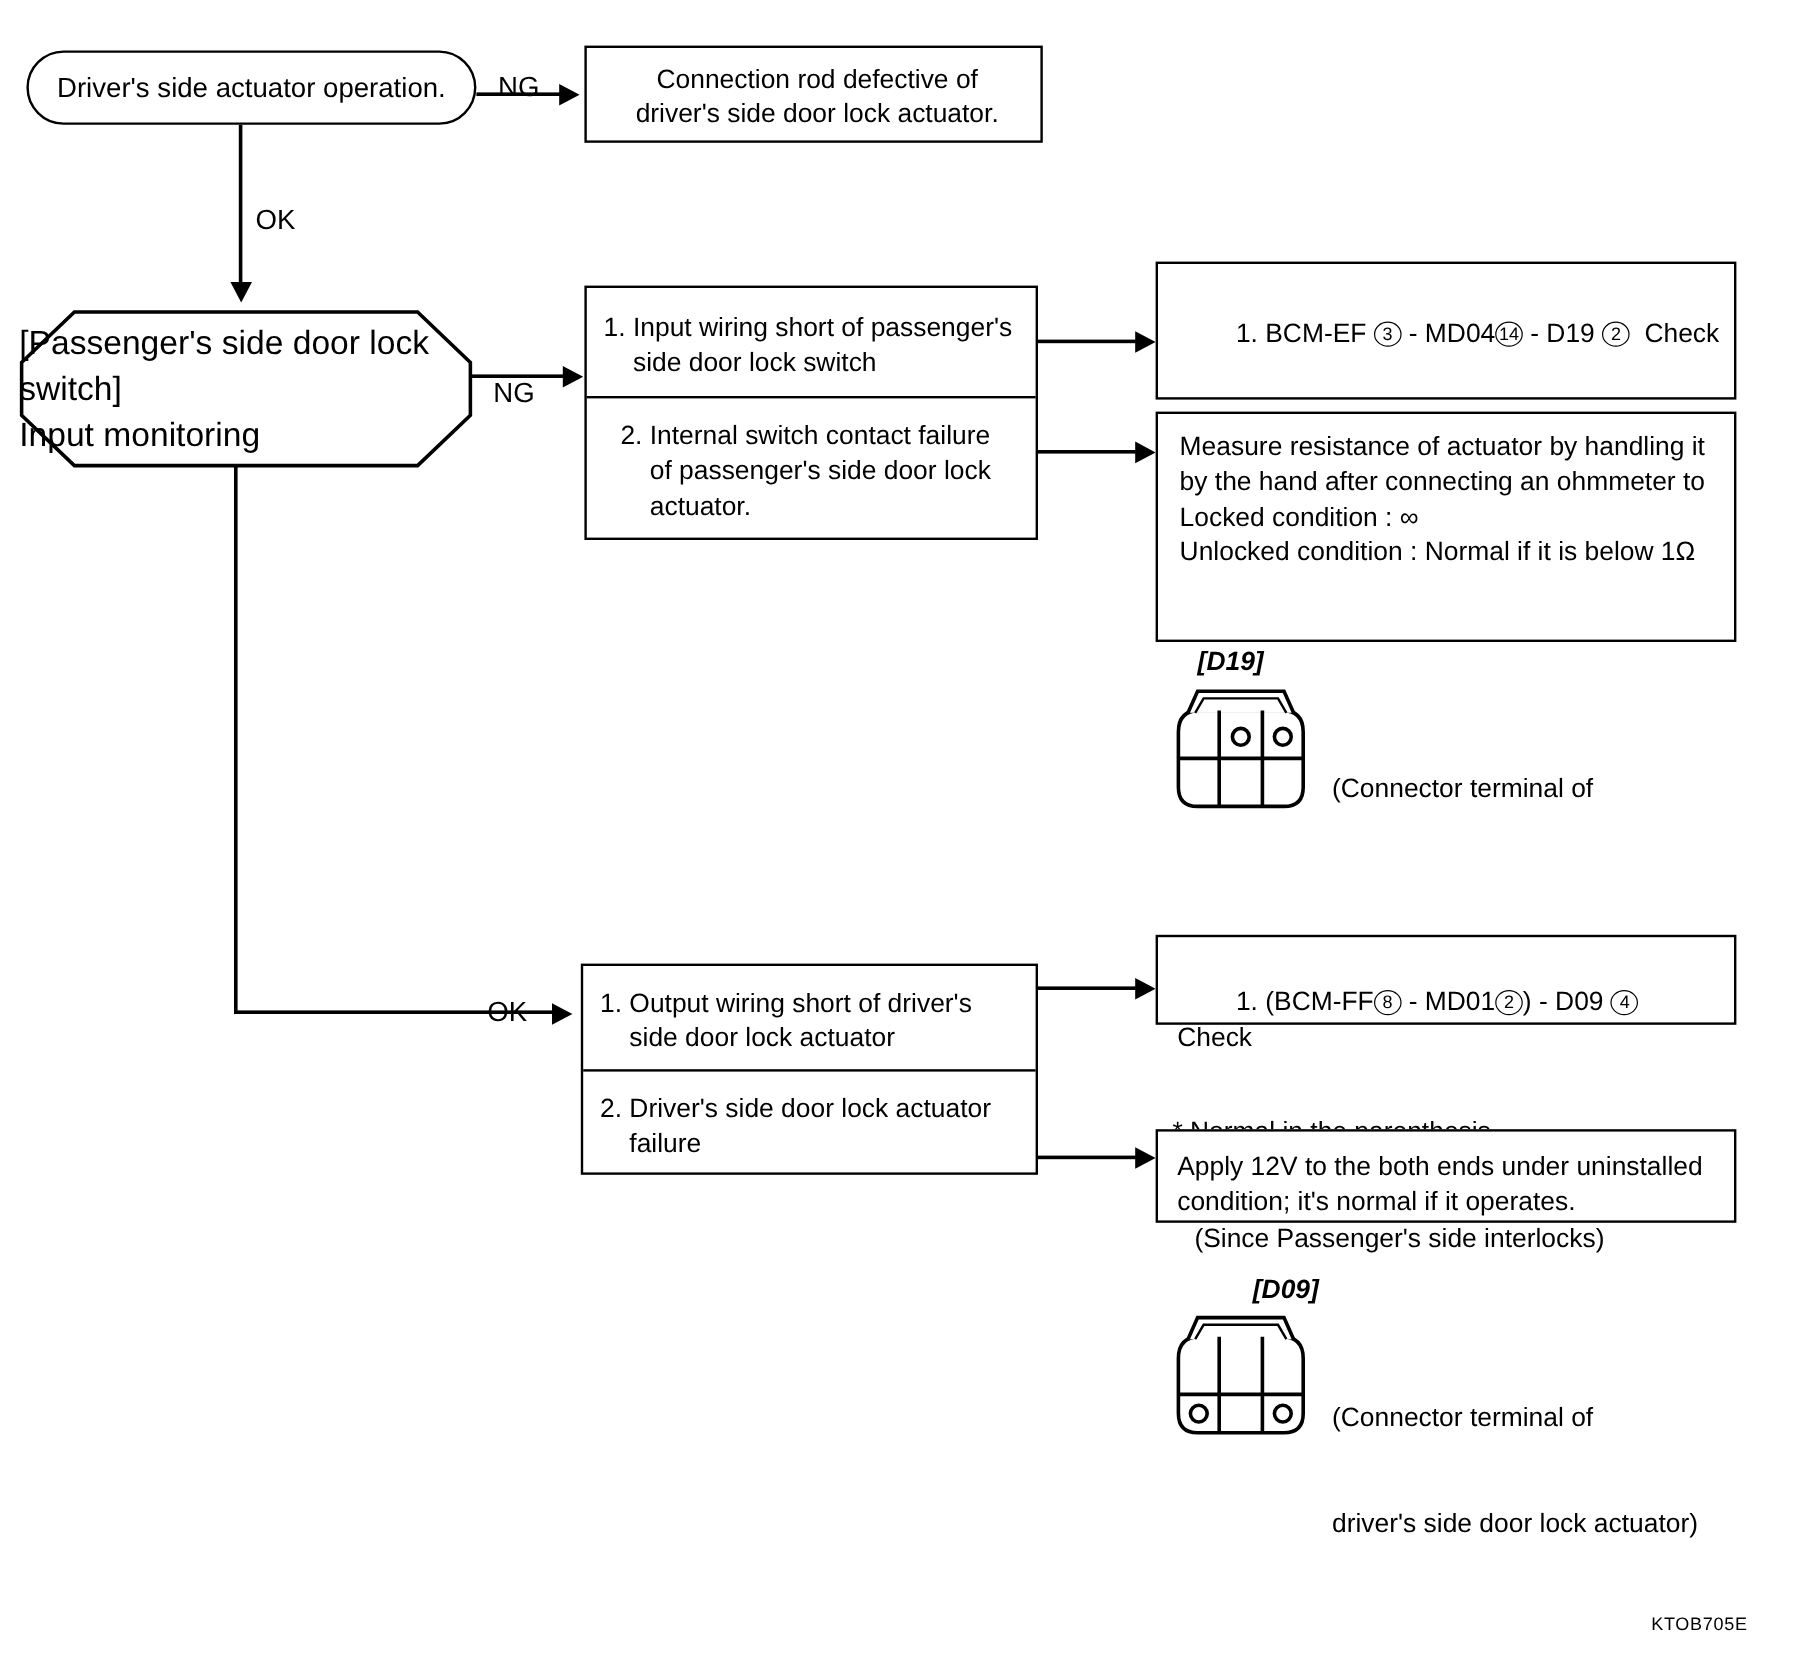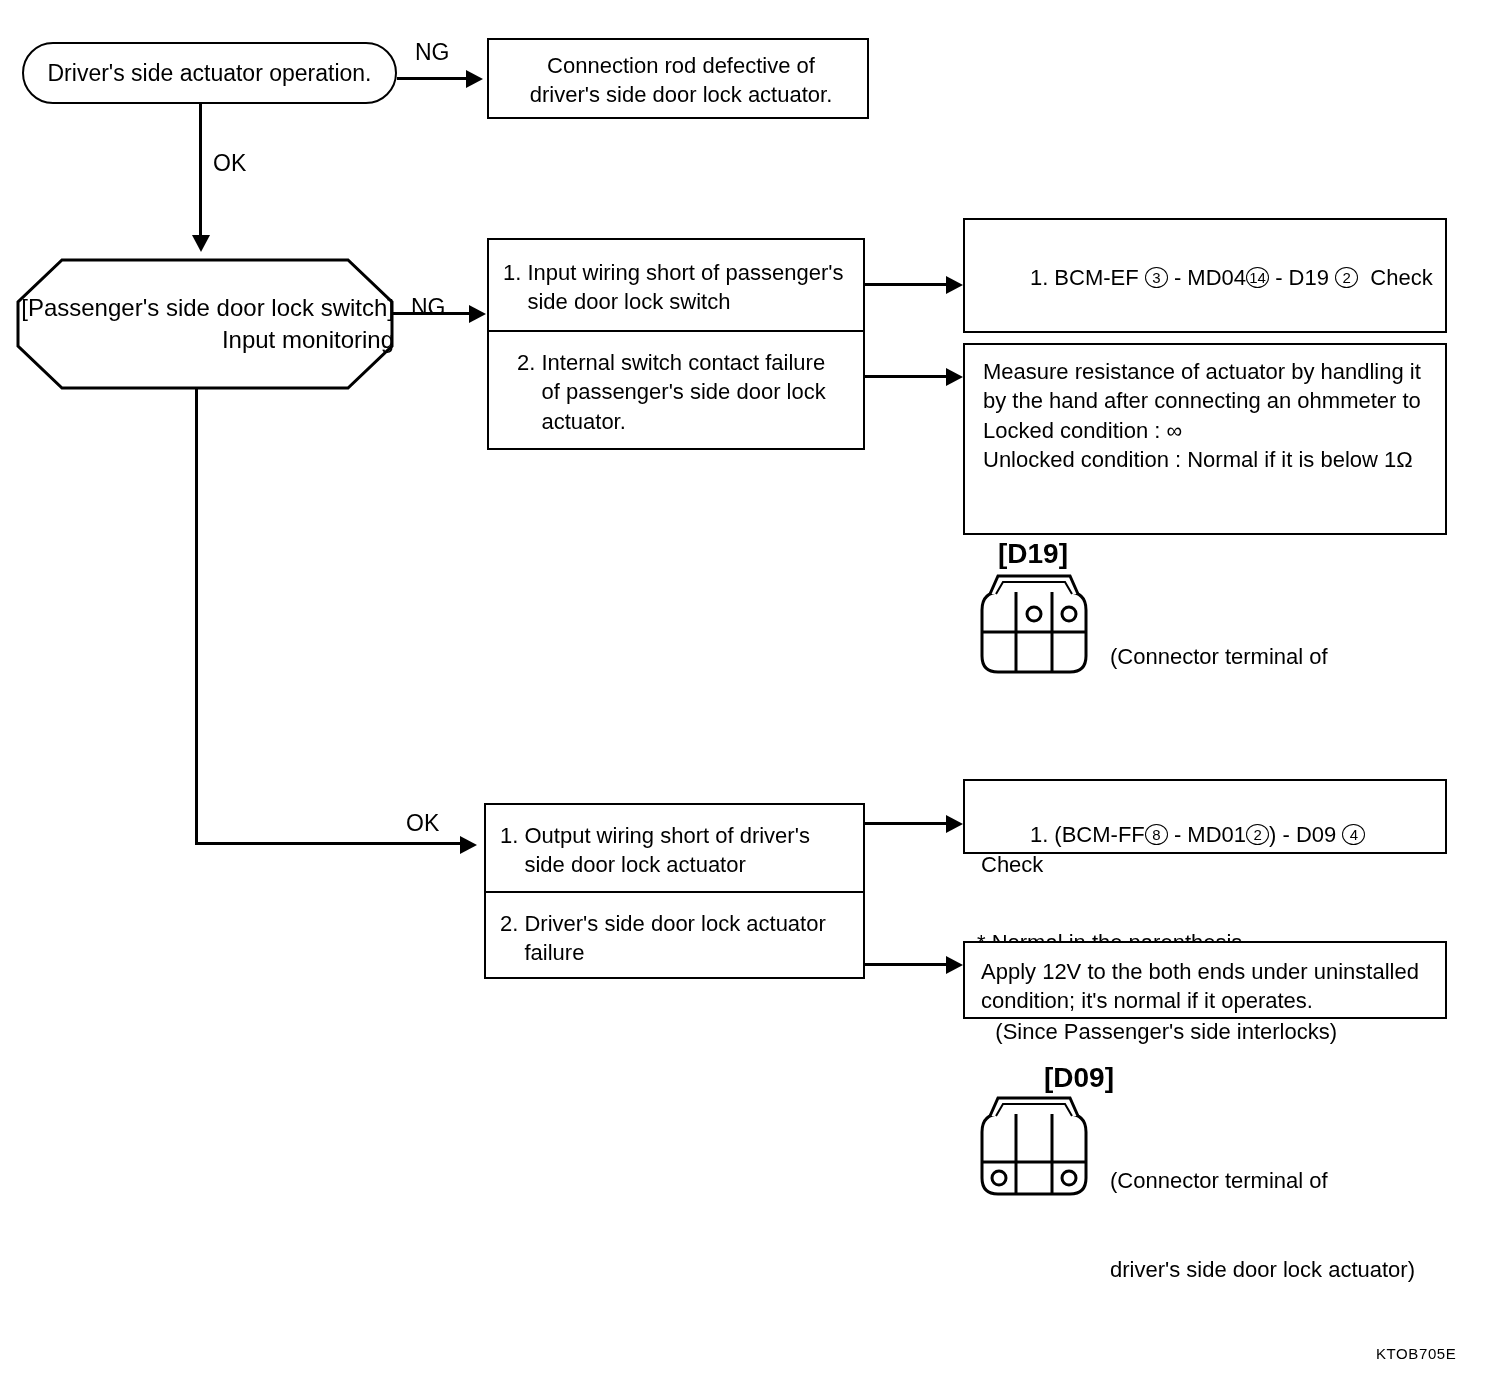--- a/index.html
+++ b/index.html
@@ -38,22 +38,22 @@
     position: absolute;
   }
   .oct-wrap svg {
     position: absolute;
     left: 0;
     top: 0;
   }
   .oct-label {
     position: absolute;
     width: 100%;
-    text-align: right;
-    font-size: 24px;
+    text-align: left;
+    font-size: 28px;
     line-height: 1.35;
     top: 50%;
     transform: translateY(-50%);
   }
   
   .box {
     position: absolute;
     box-sizing: border-box;
     border: 2px solid #000;
     background: #fff;
@@ -92,28 +92,30 @@
     width: 0;
     height: 0;
     border-left: 9px solid transparent;
     border-right: 9px solid transparent;
     border-top: 17px solid #000;
   }
   .edge-label {
     position: absolute;
     font-size: 23px;
     white-space: nowrap;
+    margin-top: 20px;
   }
   
   .conn-pic { position: absolute; }
   .conn-tag {
     position: absolute;
-    font-size: 28px;
+    font-size: 22px;
     font-weight: bold;
     white-space: nowrap;
+    font-style: italic;
   }
   .conn-caption {
     position: absolute;
     font-size: 22px;
     line-height: 1.35;
     white-space: pre;
   }
   .footer-code {
     position: absolute;
     font-size: 15px;

